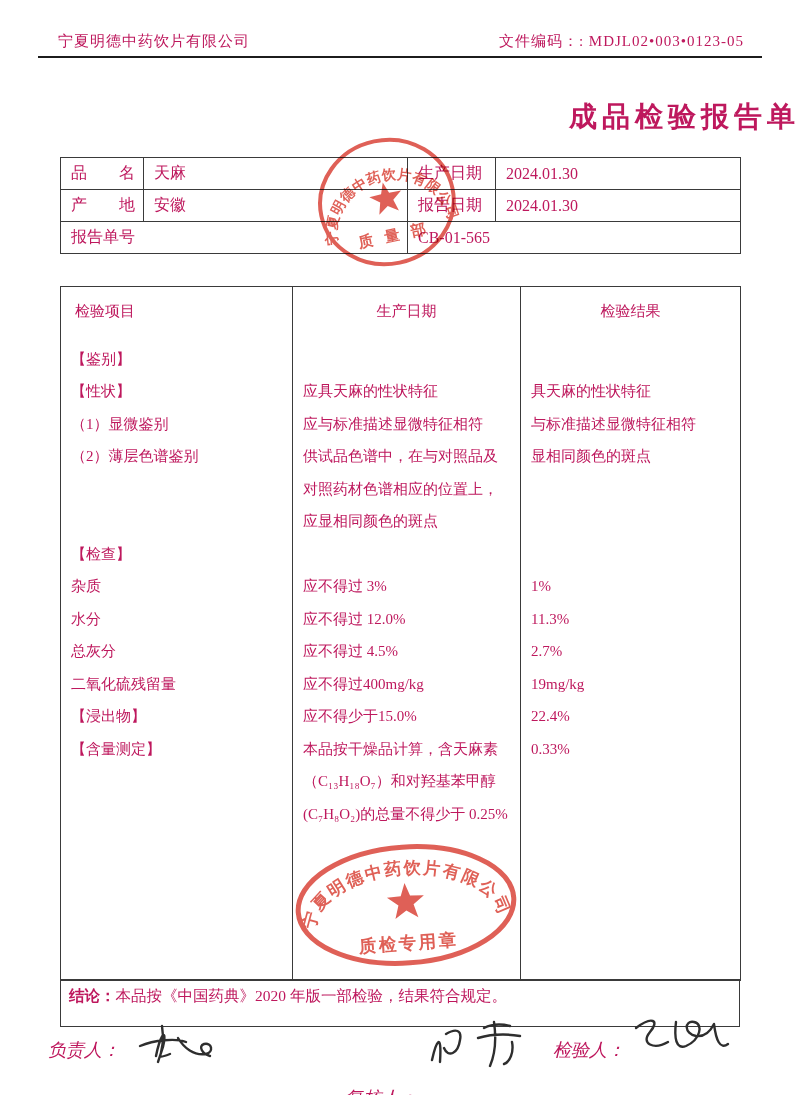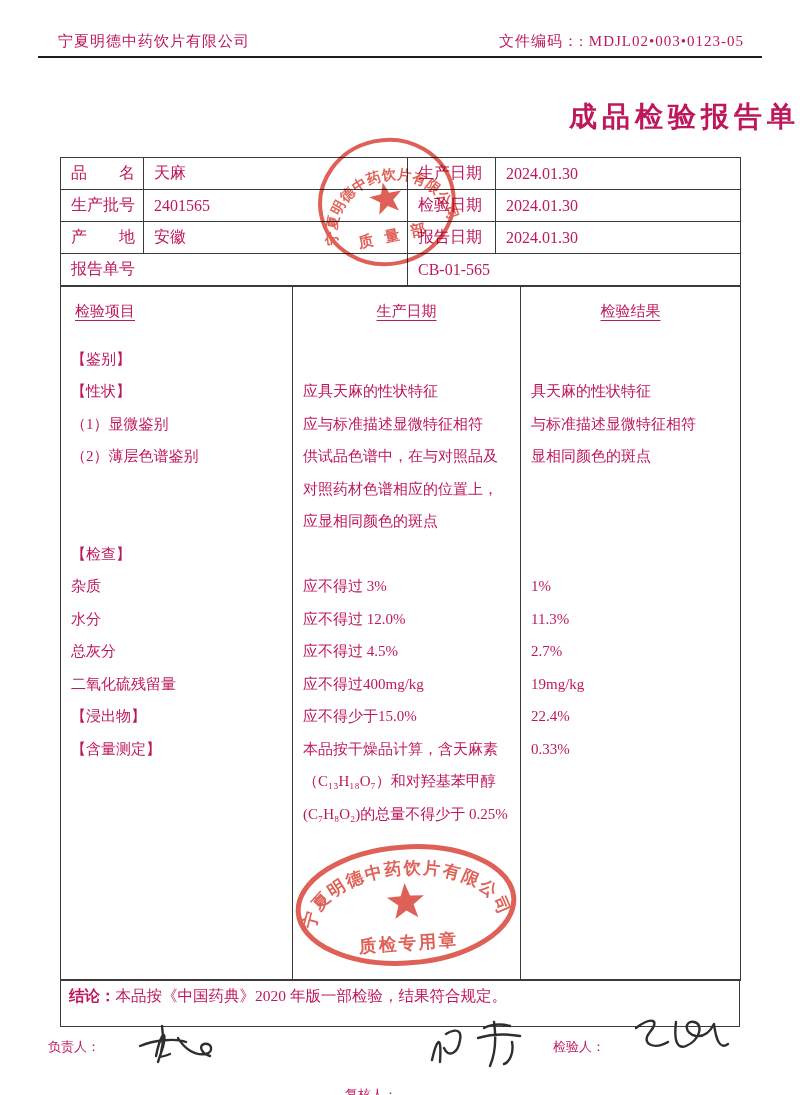--- a/index.html
+++ b/index.html
@@ -39,34 +39,34 @@
   .main-table {
     position:absolute; left:60px; top:286px; width:680px;
     font-size:15px;
   }
   .main-table td {
     border-left:1px solid #3a3a3a; border-right:1px solid #3a3a3a;
     vertical-align:top; padding:0 10px; line-height:32.5px;
   }
   .main-table tr.mt-header td { height:56px; padding-top:8px; text-align:center; }
   .main-table tr.mt-header td:first-child { text-align:left; padding-left:14px; }
-  .mt-head-label { text-decoration:underline; text-underline-offset:4px; }
+  .mt-head-label { text-underline-offset:4px; }
   .main-table tr.mt-row td { height:32.5px; }
   .main-table tr.mt-row-tall td { height:auto; min-height:32.5px; }
   .main-table tr.mt-spacer td { height:150px; }
   .main-table { border:1px solid #3a3a3a; }
   
   .conclusion {
     position:absolute; left:60px; top:979px; width:680px; height:48px;
     border:1px solid #3a3a3a; font-size:15.5px; line-height:31px;
     padding-left:8px; white-space:nowrap;
   }
   .conclusion .c-label { font-weight:bold; }
   
-  .sig-label { position:absolute; font-size:13px; white-space:nowrap; }
+  .sig-label { position:absolute; font-size:18px; white-space:nowrap;font-style:italic; }
   .sig-svg { position:absolute; }
   .sig-svg path { stroke:#2e2e2e; stroke-width:2.4; fill:none;
                   stroke-linecap:round; stroke-linejoin:round; }
   
   .stamp { position:absolute; mix-blend-mode:multiply; opacity:.9; }
   .stamp svg text { font-family:"Liberation Serif","DejaVu Serif",serif; font-weight:bold; }
   .stamp-quality { left:316px; top:136px; width:142px; height:133px; transform:rotate(-12deg); }
   .stamp-qc { left:292px; top:842px; width:228px; height:126px; transform:rotate(-4deg); }
 </style>
 </head>
@@ -93,26 +93,20 @@
         <col style="width:245px">
       </colgroup>
     <tbody>
         <tr>
       <td>品　　名</td>
       <td>天麻</td>
       <td>生产日期</td>
       <td>2024.01.30</td>
     </tr>
     <tr>
-      <td>生产批号</td>
-      <td>2401565</td>
-      <td>检验日期</td>
-      <td>2024.01.30</td>
-    </tr>
-    <tr>
       <td>产　　地</td>
       <td>安徽</td>
       <td>报告日期</td>
       <td>2024.01.30</td>
     </tr>
     <tr>
       <td colspan="2">报告单号</td>
       <td colspan="2">CB-01-565</td>
     </tr>
   </tbody>

